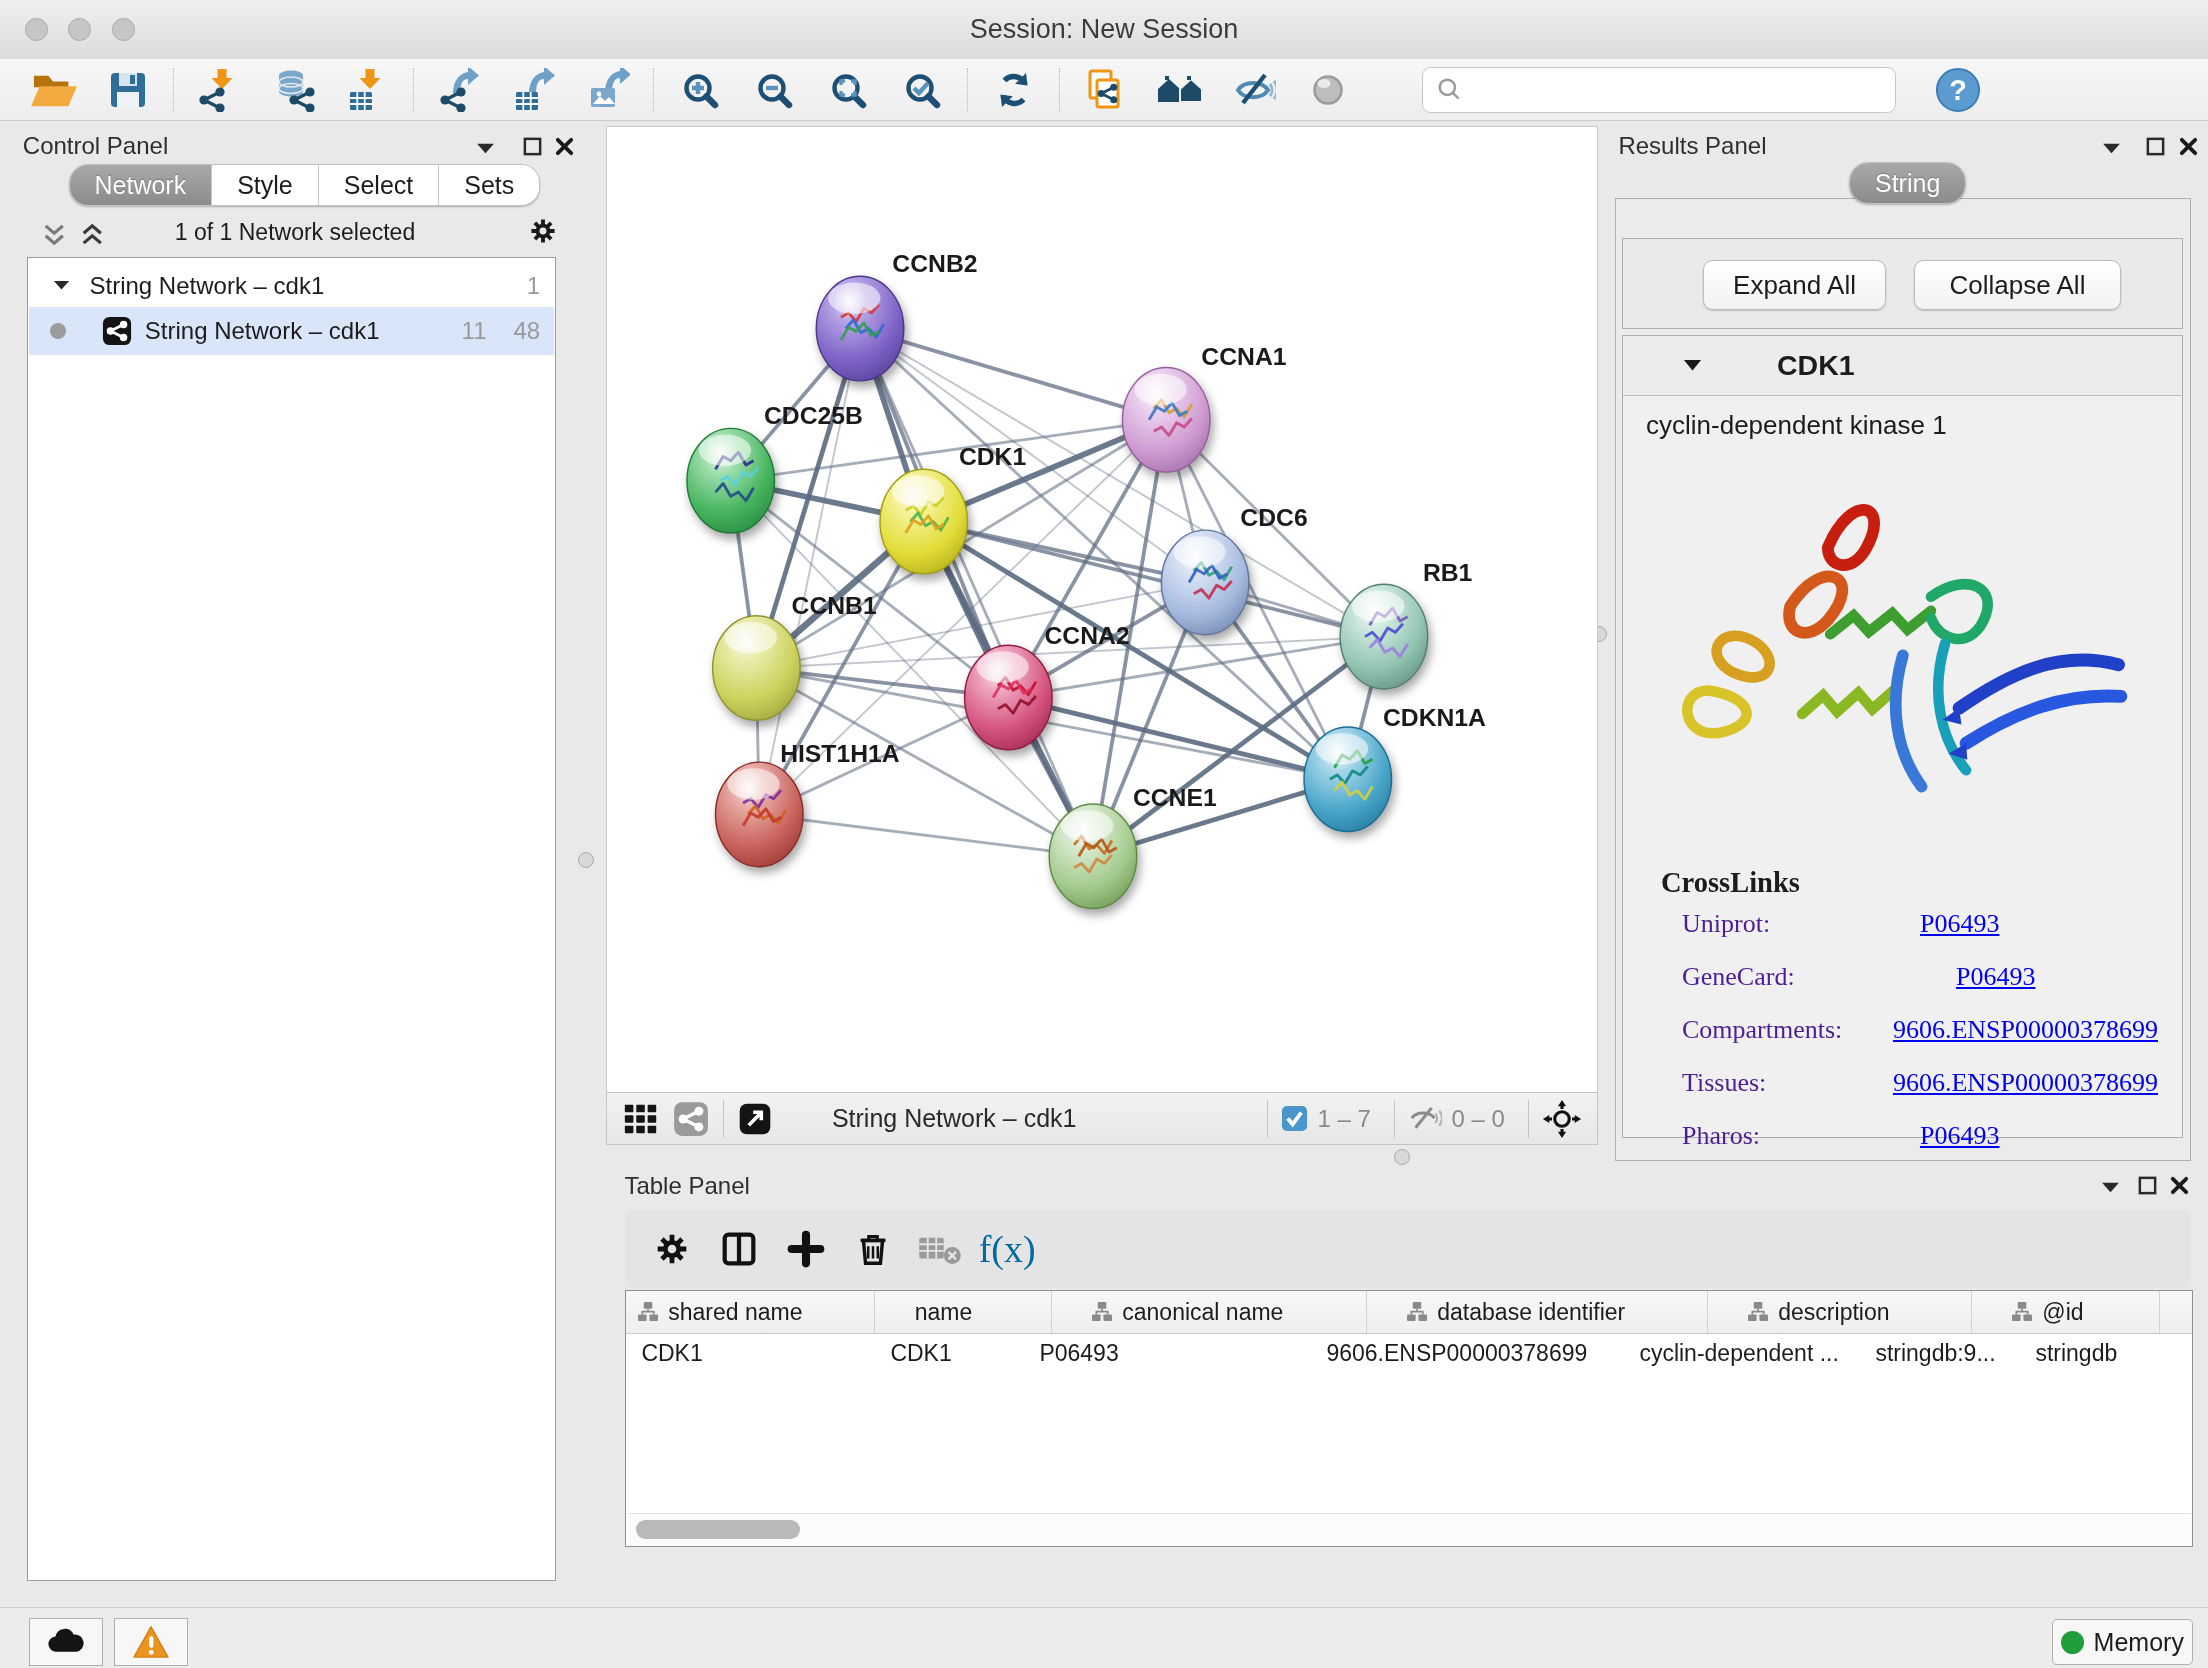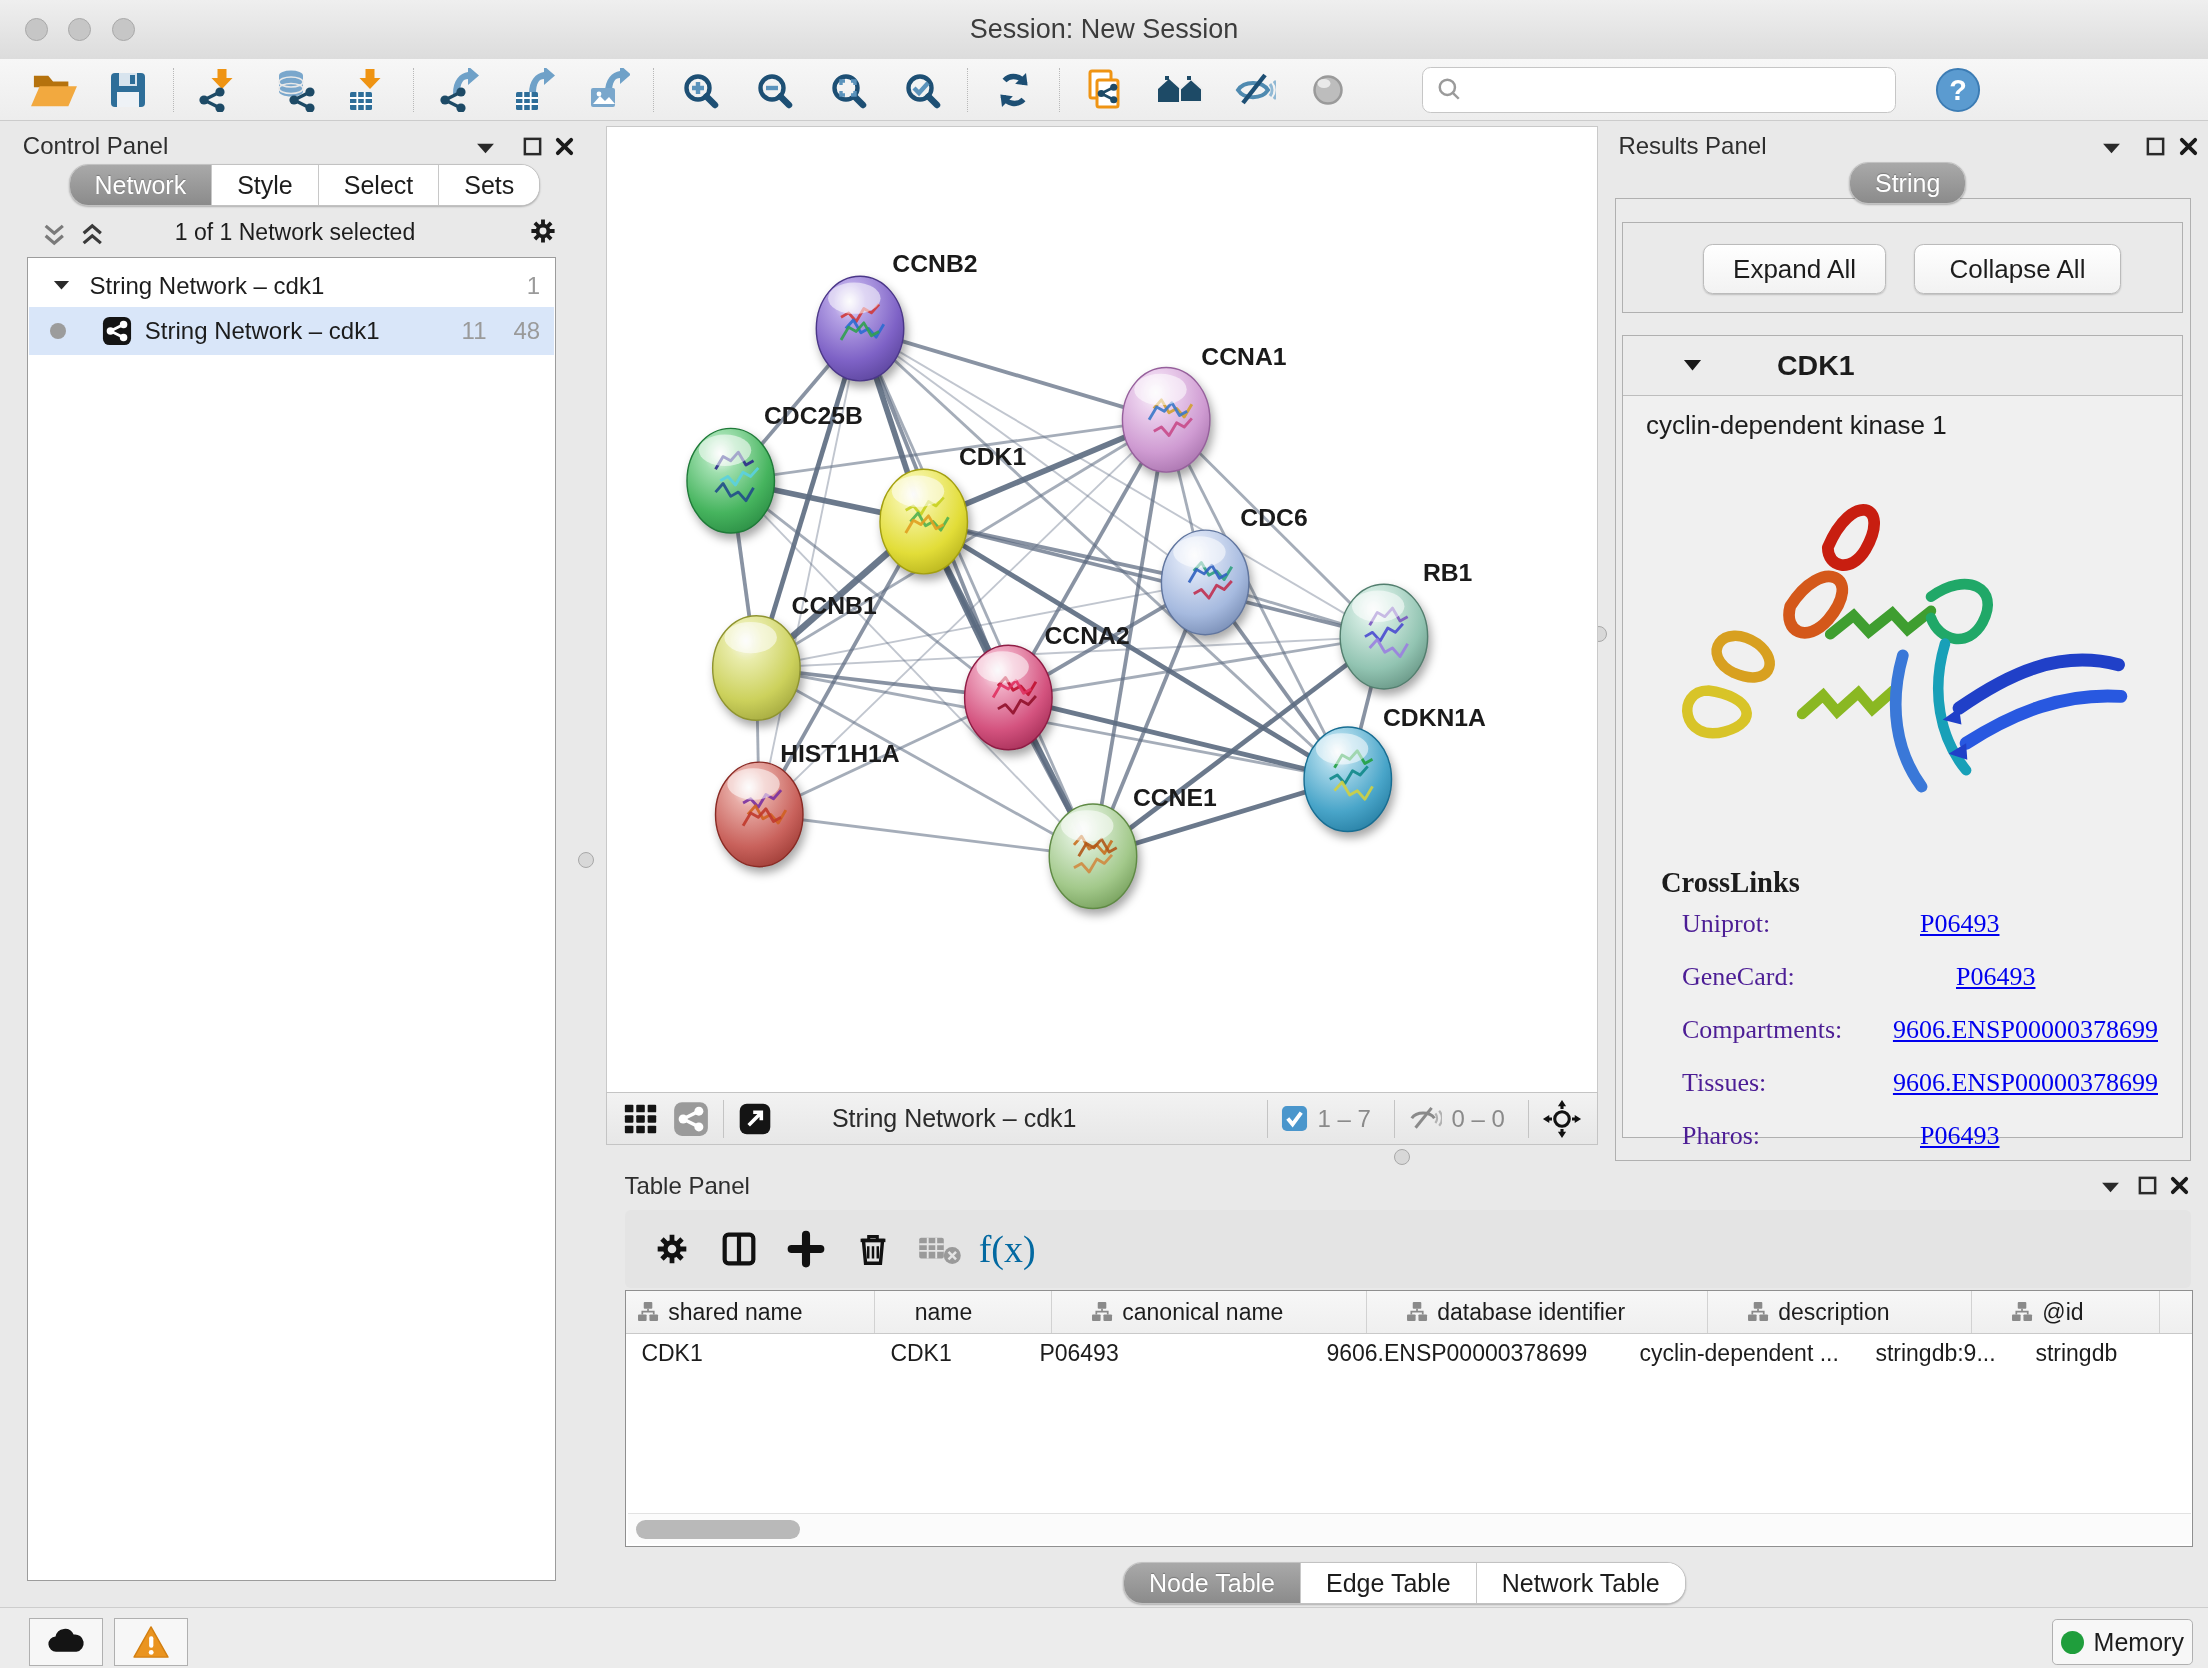--- a/index.html
+++ b/index.html
@@ -557,21 +557,21 @@
     <svg class="abs phicon" style="left:538px;top:9.5px" width="21" height="21" viewBox="0 0 22 22">
         <rect x="3" y="3" width="16" height="16" fill="none" stroke="#2a2a2a" stroke-width="2.6"></rect>
       </svg>
     <svg class="abs phicon" style="left:571px;top:9.5px" width="21" height="21" viewBox="0 0 22 22">
         <path d="M4 4 L18 18 M18 4 L4 18" stroke="#1a1a1a" stroke-width="4" stroke-linecap="round"></path>
       </svg>
     <div class="abs rbox" style="left:7.6px;top:72px;width:574px;height:961px;background:#ebebeb"></div>
     <div class="abs seg-group" style="left:242px;top:36px">
       <div class="seg sel">String</div>
     </div>
-    <div class="abs rbox" style="left:15px;top:96px;width:559px;height:89px;background:#eaeaea">
+    <div class="abs rbox" style="left:15px;top:112px;width:559px;height:89px;background:#eaeaea">
       <div class="rbtn abs" style="left:80px;top:21px;width:181px;height:48px">Expand All</div>
       <div class="rbtn abs" style="left:291px;top:21px;width:205px;height:48px">Collapse All</div>
     </div>
     <div class="abs rbox" style="left:15px;top:209px;width:559px;height:801px;background:#f0f0f0">
       <div class="abs" style="left:0;top:0;width:559px;height:59px;background:#ececec;border-bottom:1px solid #bdbdbd;display:flex;align-items:center">
         <svg style="margin-left:59px" width="21" height="14.3" viewBox="0 0 22 15">
             <path d="M2 2 l9 11 9-11z" fill="#1a1a1a"></path>
           </svg>
         <span style="margin-left:74px;font-size:28.5px;font-weight:bold">CDK1</span>
       </div>
@@ -721,25 +721,20 @@
             <div class="td" style="width: 236px;">cyclin-dependent ...</div>
             <div class="td" style="width: 160px;">stringdb:9...</div>
             <div class="td" style="width: 190px;">stringdb</div>
           </div>
         </div>
       <div class="hscroll">
           <div class="hthumb"></div>
         </div>
     </div>
 
-    <div class="abs seg-group" style="left:510px;top:392px" id="table-tabs">
-        <div class="seg sel">Node Table</div>
-        <div class="seg">Edge Table</div>
-        <div class="seg">Network Table</div>
-      </div>
   </div>
 
   <div class="abs" style="left:0;top:1607px;width:2208px;height:61px;background:#ececec;border-top:1px solid #cdcdcd">
     <div class="abs sbtn" style="left:28.5px;top:9.5px;width:72px;height:46px">
       <svg width="42" height="28.5" viewBox="0 0 44 30">
           <path d="M12 26 a8 8 0 0 1 -1 -16 a10 10 0 0 1 19 -2 a7.5 7.5 0 0 1 3 18z" fill="#141414"></path>
         </svg>
     </div>
     <div class="abs sbtn" style="left:114px;top:9.5px;width:72px;height:46px">
       <svg width="38" height="34" viewBox="0 0 40 36">

